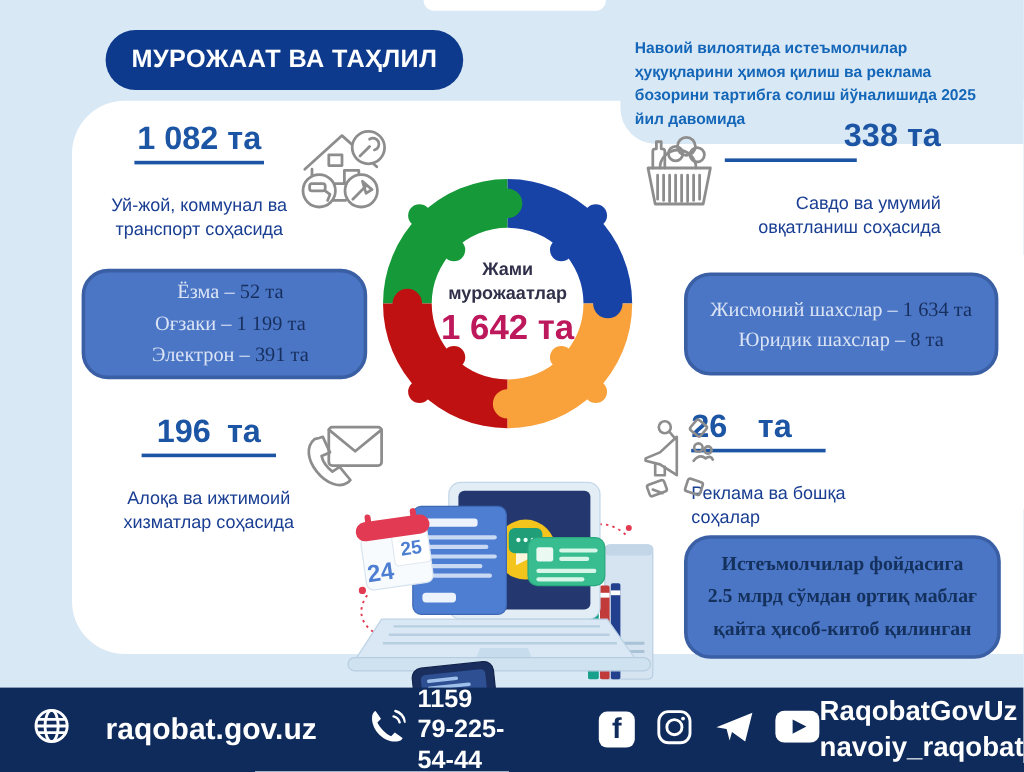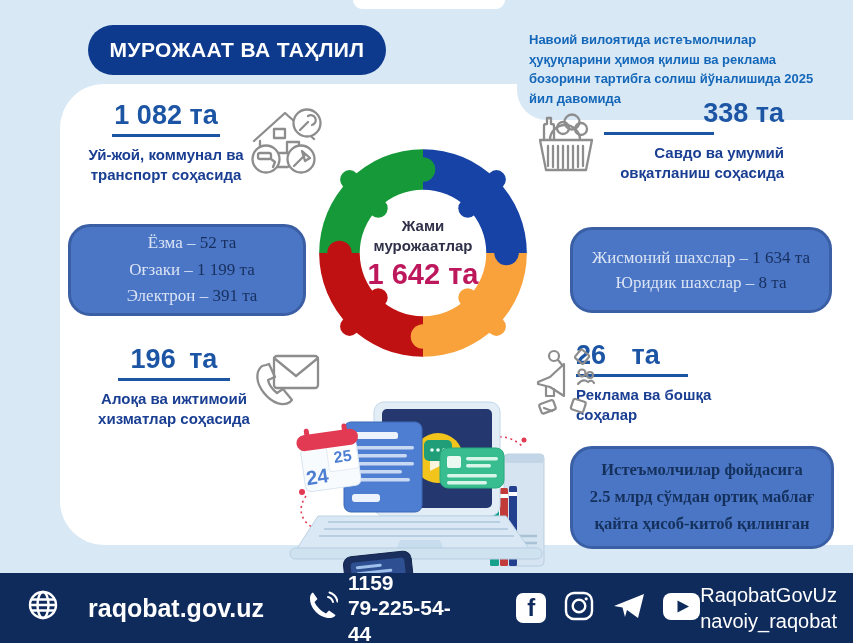--- a/index.html
+++ b/index.html
@@ -10,21 +10,21 @@
   .top-notch{position:absolute;left:353px;top:0;width:152px;height:9px;background:#fff;border-radius:0 0 10px 10px;z-index:2;}
   .intro-panel{position:absolute;right:0;top:0;width:336px;height:96px;background:#d9e8f5;border-radius:0 0 0 30px;z-index:2;margin-top:24px;}
   .intro-text{position:absolute;left:12px;top:6px;width:312px;font-size:13px;font-weight:700;color:#1467b8;line-height:1.5;}
 
   .header-pill{position:absolute;left:88px;top:25px;width:298px;height:50px;background:#0d3a8d;border-radius:26px;
     display:flex;align-items:center;justify-content:center;color:#fff;font-size:21px;font-weight:800;letter-spacing:.4px;z-index:3;}
 
   .stat{position:absolute;z-index:2;}
   .stat .num{font-size:27px;font-weight:800;color:#1d55a5;white-space:nowrap;}
   .stat .rule{border-top:3px solid #1d55a5;margin-top:3px;}
-  .stat .lbl{margin-top:8px;font-size:15px;font-weight:700;color:#193e92;line-height:1.35;}
+  .stat .lbl{margin-top:25px;font-size:15px;font-weight:400;color:#193e92;line-height:1.35;}
   #stat-housing{left:80px;top:100px;width:172px;text-align:center;}
   #stat-housing .rule{width:108px;margin-left:auto;margin-right:auto;}
   #stat-trade{left:604px;top:98px;width:180px;text-align:right;}
   #stat-trade .rule{width:110px;}
   #stat-comm{left:86px;top:344px;width:176px;text-align:center;}
   #stat-comm .rule{width:112px;margin-left:auto;margin-right:auto;}
   #stat-comm .num{word-spacing:6px;}
   #stat-ads{left:576px;top:340px;width:165px;text-align:left;}
   #stat-ads .rule{width:112px;}
   #stat-ads .num{word-spacing:18px;}
@@ -49,21 +49,21 @@
   #box-refund{left:570px;top:446px;width:258px;height:97px;font-size:16.5px;font-weight:700;line-height:1.62;color:#14305c;}
 
   .illus{position:absolute;left:288px;top:398px;width:264px;height:178px;z-index:2;}
 
   .footer{position:absolute;left:0;bottom:0;width:853px;height:70px;background:#0f2b5c;display:flex;align-items:center;color:#fff;z-index:6;}
   .site{display:flex;align-items:center;gap:28px;margin-left:26px;font-size:25px;font-weight:800;}
   .phone{display:flex;align-items:center;gap:10px;margin-left:44px;font-size:21px;font-weight:800;line-height:1.2;}
   .socials{display:flex;align-items:center;gap:17px;margin-left:58px;}
   .fb{width:30px;height:30px;background:#fff;border-radius:7px;color:#0f2b5c;font-weight:800;font-size:24px;
       display:flex;align-items:center;justify-content:center;line-height:1;}
-  .handle{margin-left:auto;margin-right:16px;font-size:20px;font-weight:400;line-height:1.3;}
+  .handle{margin-left:auto;margin-right:0;font-size:23px;font-weight:700;line-height:1.3;}
 </style>
 </head>
 <body>
 
 <div class="page">
 
   <div class="card"></div>
   <div class="top-notch"></div>
 
   <div class="intro-panel">

